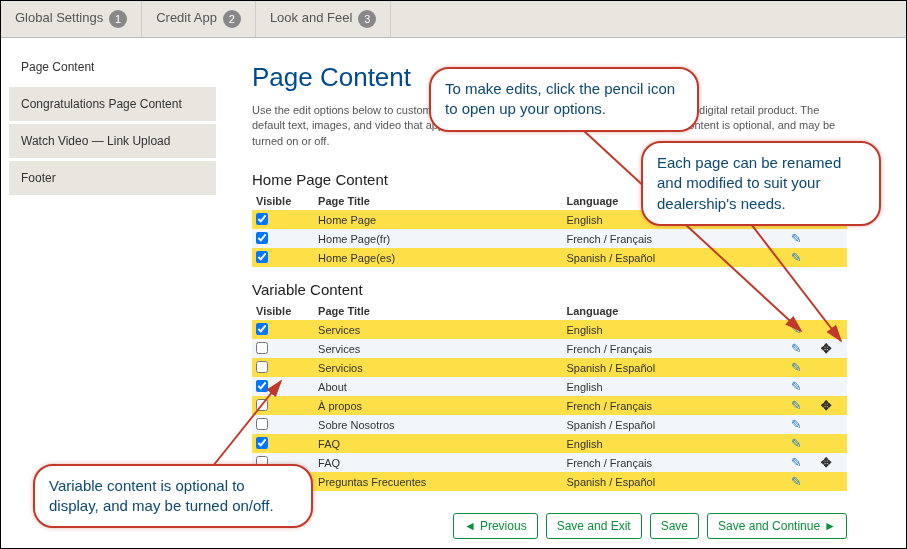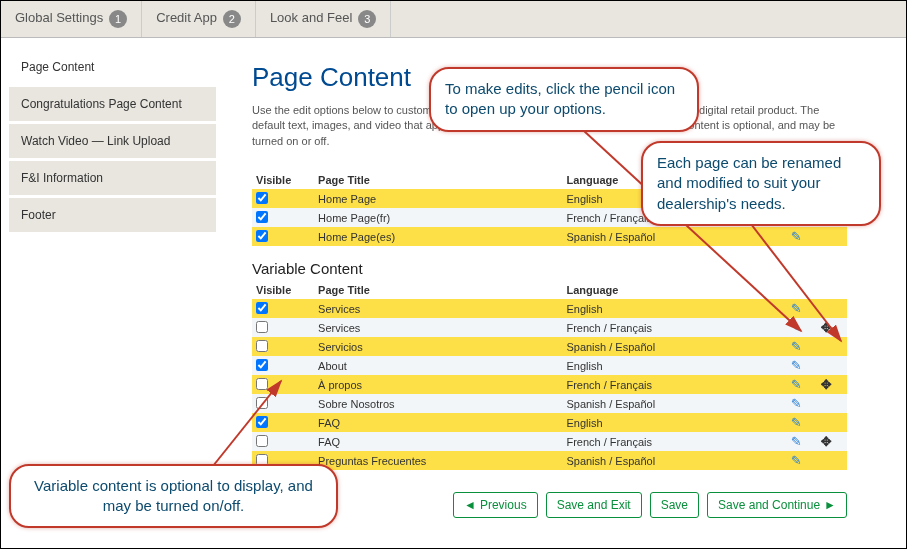--- a/index.html
+++ b/index.html
@@ -37,21 +37,21 @@
 .move { font-weight: bold; cursor: move; font-size: 13px; }
 
 .btnrow { display: flex; gap: 8px; justify-content: flex-end; margin-top: 22px; width: 595px; }
 .btn { border: 1px solid #0a8f3c; color: #0a8f3c; background: #fff; border-radius: 3px; padding: 5px 10px; font-size: 12px; cursor: pointer; display: flex; align-items: center; gap: 4px; }
 .arr { font-weight: bold; }
 
 
 .callout { position: absolute; background: #fff; border: 2px solid #c0392b; border-radius: 20px; padding: 10px 14px; color: #0c4a6e; font-size: 15px; line-height: 1.35; box-shadow: 0 0 4px rgba(192,57,43,.4); z-index: 10; }
 #co1 { left: 428px; top: 66px; width: 270px; }
 #co2 { left: 640px; top: 140px; width: 240px; }
-#co3 { left: 8px; bottom: 20px; width: 329px; text-align: center; }
+#co3 { left: 32px; bottom: 20px; width: 280px; }
 
 svg.arrows { position: absolute; left: 0; top: 0; width: 907px; height: 549px; pointer-events: none; z-index: 5; }
 </style>
 </head>
 <body>
 
 <div class="frame">
   <div class="tabs">
     <div class="tab">
         <span>Global Settings</span>
@@ -65,28 +65,28 @@
         <span>Look and Feel</span>
         <span class="tabnum">3</span>
       </div>
   </div>
 
   <div class="body">
     <div class="sidebar">
       <div class="sideitem active">Page Content</div>
       <div class="sideitem">Congratulations Page Content</div>
       <div class="sideitem">Watch Video — Link Upload</div>
-      <div class="sideitem">F&amp;I Information</div>
       <div class="sideitem">Footer</div>
     </div>
 
     <div class="main">
       <h1>Page Content</h1>
       <p class="intro">Use the edit options below to customize the content that appears on pages throughout your digital retail product. The default text, images, and video that appear to your customers may be modified. Variable content is optional, and may be turned on or off.</p>
 
+      <h2>Home Page Content</h2>
       <table>
         <tbody>
             <tr>
           <th class="col-v">Visible</th>
           <th class="col-t">Page Title</th>
           <th class="col-l">Language</th>
           <th class="col-e"></th>
               <th class="col-m"></th>
         </tr>
         </tbody>

